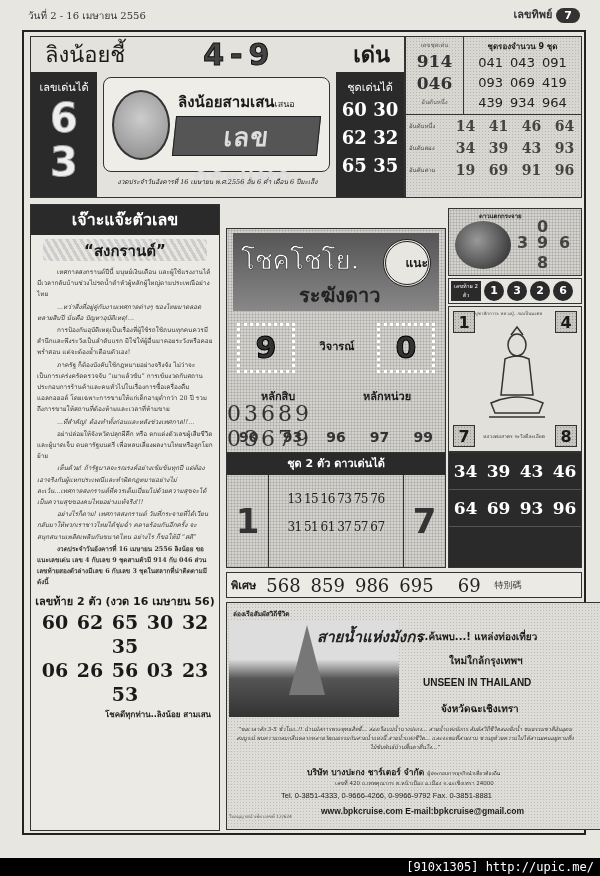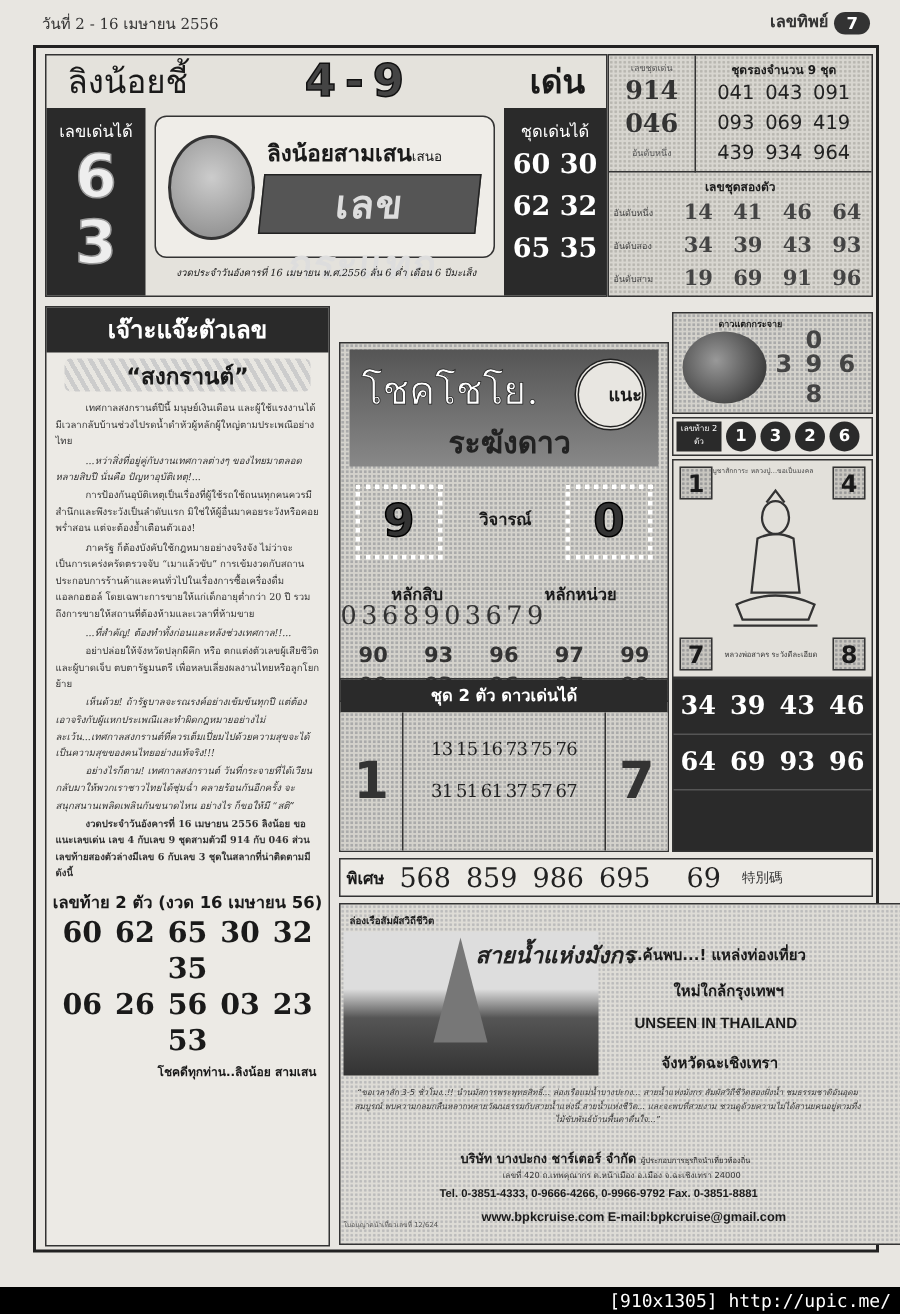--- a/index.html
+++ b/index.html
@@ -58,21 +58,21 @@
   
   .mid { position: absolute; left: 202px; top: 176px; width: 220px; height: 240px; border: 1px solid #333; background-color: #d4d2cc; background-image: radial-gradient(#aaa 0.9px, transparent 1.1px); background-size: 3px 3px; margin-top: 20px; }
   .mid-logo { position: absolute; left: 6px; top: 4px; width: 206px; height: 78px; background: linear-gradient(#555, #888); }
   .mid-logo .l1 { position: absolute; left: 8px; top: 6px; font-size: 26px; color: #fff; font-family: "DejaVu Serif", serif; -webkit-text-stroke: 0.5px #222; }
   .mid-logo .l2 { position: absolute; left: 66px; top: 46px; font-size: 20px; color: #222; font-weight: bold; }
   .mid-logo .ring { position: absolute; right: 8px; top: 6px; width: 48px; height: 48px; border: 3px double #222; border-radius: 50%; background: #e8e6e1; font-size: 12px; font-weight: bold; text-align: right; line-height: 42px; }
   .mid-box { position: absolute; top: 94px; width: 58px; height: 50px; border: 3px dotted #fff; text-align: center; font-size: 30px; font-weight: bold; color: #333; line-height: 44px; -webkit-text-stroke: 1px #000; }
   .mid-box.l { left: 10px; } .mid-box.r { right: 10px; }
   .mid-vj { position: absolute; left: 82px; top: 108px; width: 56px; text-align: center; font-size: 11px; font-weight: bold; }
   .mid-labels { position: absolute; top: 158px; left: 0; width: 100%; display: flex; justify-content: space-around; font-size: 11px; font-weight: bold; }
-  .mid-digits { position: absolute; top: 172px; left: 0; width: 100%; display: flex; justify-content: flex-start; font-family: "DejaVu Serif", serif; font-size: 17px; letter-spacing: 3px; color: #333; }
+  .mid-digits { position: absolute; top: 172px; left: 0; width: 100%; display: flex; justify-content: flex-end; font-family: "DejaVu Serif", serif; font-size: 22px; letter-spacing: 3px; color: #333; flex-direction: column; }
   .mid-row { position: absolute; left: 0; width: 100%; display: flex; justify-content: space-around; font-size: 14px; font-weight: bold; color: #333; }
 
   
   .rimg1 { position: absolute; left: 424px; top: 176px; width: 134px; height: 68px; border: 1px solid #333; background-color: #d4d2cc; background-image: radial-gradient(#aaa 0.9px, transparent 1.1px); background-size: 3px 3px; }
   .rimg1 .lbl { position: absolute; left: 30px; top: 2px; font-size: 6px; font-weight: bold; }
   .rimg1 .icon { position: absolute; left: 6px; top: 12px; width: 56px; height: 48px; border-radius: 50%; background: radial-gradient(circle at 40% 40%, #999, #222); }
   .rimg1 .dg { position: absolute; font-size: 16px; font-weight: bold; color: #444; }
   .rpills { position: absolute; left: 424px; top: 246px; width: 134px; height: 26px; border: 1px solid #333; background: #e8e6e1; display: flex; align-items: center; gap: 3px; padding: 2px; }
   .rpills .lbl { background: #2a2a2a; color: #fff; font-size: 5.5px; width: 30px; height: 20px; text-align: center; line-height: 9px; padding-top: 1px; }
   .rpills .pill { width: 20px; height: 20px; border-radius: 50%; background: #2a2a2a; color: #fff; font-size: 11px; font-weight: bold; text-align: center; line-height: 20px; }
@@ -104,21 +104,21 @@
   .ad .photo .spire { position: absolute; left: 60px; top: 4px; width: 0; height: 0; border-left: 18px solid transparent; border-right: 18px solid transparent; border-bottom: 70px solid #777; }
   .ad .title { position: absolute; left: 90px; top: 22px; font-size: 15px; font-weight: bold; font-style: italic; color: #222; }
   .ad .tag1 { position: absolute; left: 190px; top: 26px; font-size: 10px; font-weight: bold; }
   .ad .tag2 { position: absolute; left: 222px; top: 50px; font-size: 10px; font-weight: bold; }
   .ad .tag3 { position: absolute; left: 196px; top: 74px; font-size: 10px; font-weight: bold; font-family: "Liberation Sans", sans-serif; }
   .ad .tag4 { position: absolute; left: 214px; top: 98px; font-size: 10px; font-weight: bold; }
   .ad .quote { position: absolute; left: 8px; top: 122px; width: 340px; font-size: 5.5px; font-style: italic; line-height: 9px; text-align: center; color: #333; }
   .ad .co { position: absolute; left: 80px; top: 162px; font-size: 8.5px; font-weight: bold; }
   .ad .co small { font-size: 5px; font-weight: normal; }
   .ad .addr { position: absolute; left: 108px; top: 176px; font-size: 5.5px; color: #333; }
-  .ad .tel { position: absolute; left: 66px; top: 188px; font-size: 7.5px; font-weight: bold; font-family: "Liberation Sans", sans-serif; }
+  .ad .tel { position: absolute; left: 54px; top: 188px; font-size: 7.5px; font-weight: normal; font-family: "Liberation Sans", sans-serif; }
   .ad .web { position: absolute; left: 94px; top: 203px; font-size: 8.5px; font-weight: bold; font-family: "Liberation Sans", sans-serif; }
   .ad .ref { position: absolute; left: 2px; top: 210px; font-size: 4.5px; color: #555; }
 
   .watermark { position: absolute; right: 6px; bottom: 2px; color: #fff; font-size: 12px; font-family: "DejaVu Sans Mono", monospace; }
 </style>
 </head>
 <body>
 
 <div class="page">
   <div class="hdr-date">วันที่ 2 - 16 เมษายน 2556</div>
@@ -161,21 +161,20 @@
         <div class="num">046</div>
         <div class="lbl">อันดับหนึ่ง</div>
       </div>
       <div class="tr-right">
         <div class="lbl">ชุดรองจำนวน 9 ชุด</div>
         <div class="rowt">041 043 091</div>
         <div class="rowt">093 069 419</div>
         <div class="rowt">439 934 964</div>
       </div>
       <div class="tr-bottom">
-        <div class="lbl">เลขชุดสองตัว</div>
         <div class="tr-row">
           <span class="rl">อันดับหนึ่ง</span>
           <span class="rv">
             <span>14</span>
             <span>41</span>
             <span>46</span>
             <span>64</span>
           </span>
         </div>
         <div class="tr-row">

